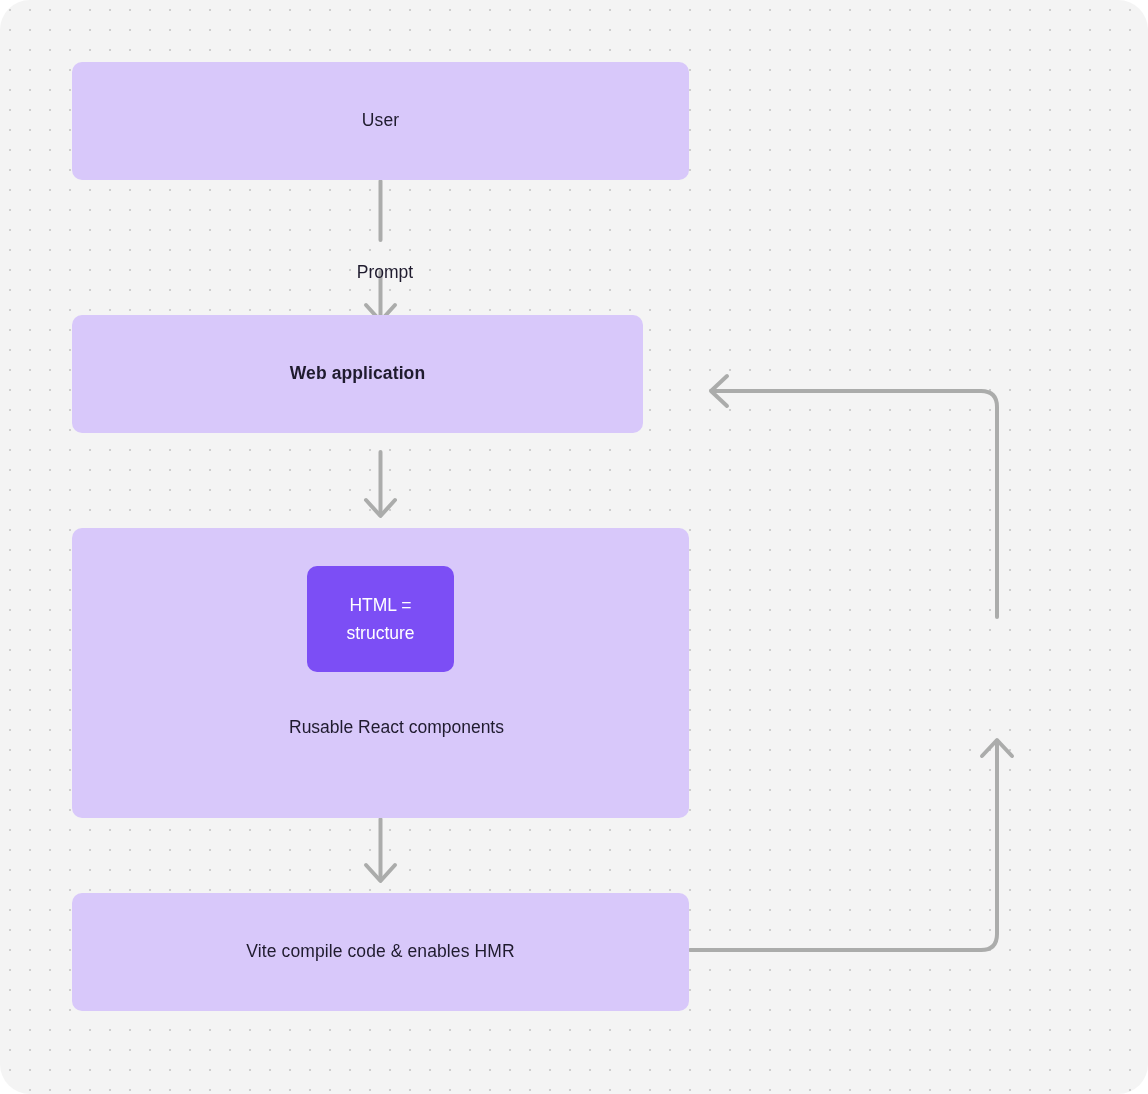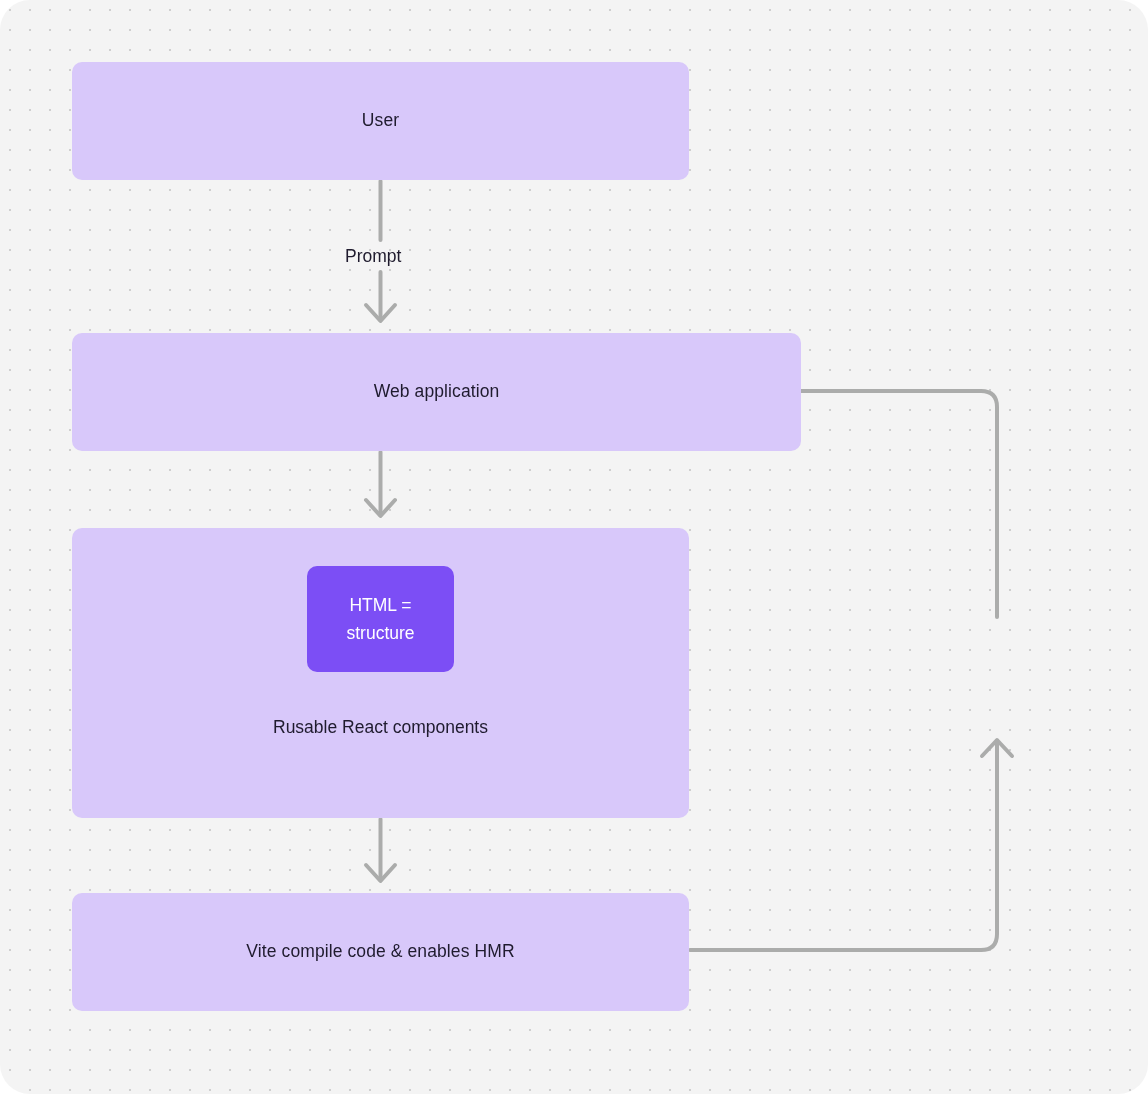--- a/index.html
+++ b/index.html
@@ -43,21 +43,21 @@
   }
   .node-label {
     color: #1f1b2e;
     font-size: 17.5px;
     line-height: 1.35;
     text-align: center;
     letter-spacing: 0.1px;
     white-space: pre-line;
   }
   #node-user      { left: 72px;  top: 62px;  width: 617px; height: 118px; }
-  #node-webapp    { left: 72px;  top: 333px; width: 729px; height: 118px; }
+  #node-webapp    { left: 72px;  top: 315px; width: 571px; height: 118px; font-weight: bold; }
   #node-react     { left: 72px;  top: 528px; width: 617px; height: 290px;
                     display: block; }
   #node-vite      { left: 72px;  top: 893px; width: 617px; height: 118px; }
   #node-render    { left: 903px; top: 618px; width: 189px; height: 109px; }
 
   .react-inner-row {
     position: absolute;
     left: 0;
     top: 38px;
     width: 617px;
@@ -84,33 +84,35 @@
     white-space: pre-line;
   }
   .react-caption {
     position: absolute;
     left: 0;
     top: 189px;
     width: 617px;
     text-align: center;
     color: #1f1b2e;
     font-size: 17.5px;
+    padding-left: 16px;
   }
   .edge-label {
     position: absolute;
     color: #1f1b2e;
     font-size: 17.5px;
     background: transparent;
     padding: 0 5px;
     white-space: nowrap;
   }
   #edge-label-prompt {
     left: 340px;
-    top: 246px;
+    top: 262px;
     width: 80px;
+    text-align: center;
   }
 </style>
 </head>
 <body>
 
 <div id="canvas">
 
   <svg id="edge-layer" viewBox="0 0 1148 1094" width="1148" height="1094" xmlns="http://www.w3.org/2000/svg">
     <g fill="none" stroke="#abacab" stroke-width="4" stroke-linecap="round" stroke-linejoin="round">
 

